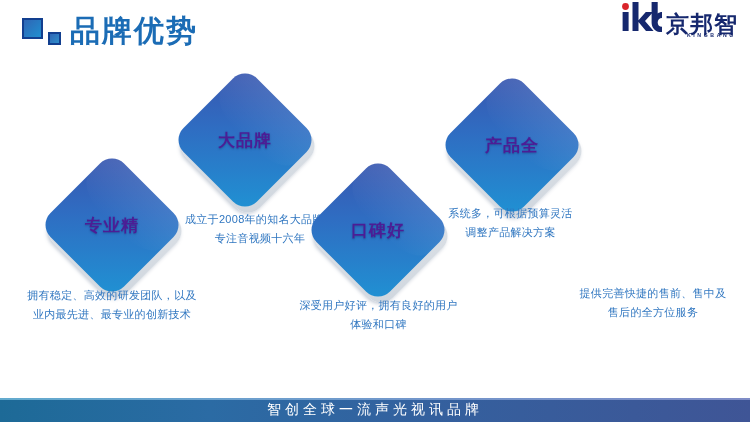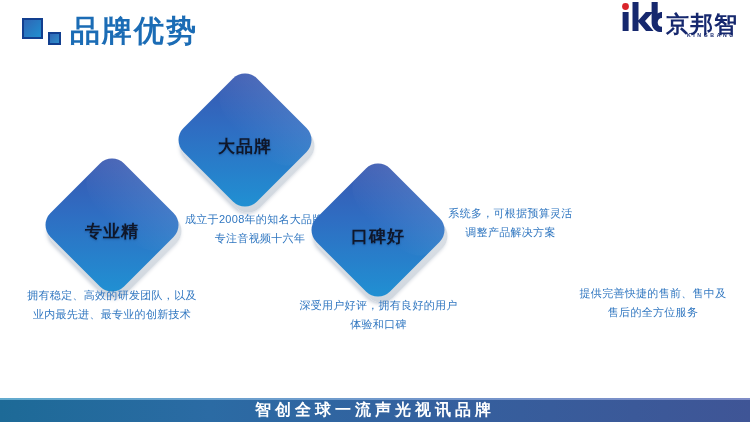--- a/index.html
+++ b/index.html
@@ -53,23 +53,23 @@
     position:absolute;left:0;top:0;width:104px;height:104px;
     border-radius:17px;transform:rotate(45deg);
     background:linear-gradient(135deg,#3a55ae 0%,#2f6dc2 42%,#1f93d4 100%);
   }
   .dia .face:after{
     content:"";position:absolute;left:0;top:0;right:0;height:50%;
     border-radius:17px 17px 40% 40%;
     background:linear-gradient(180deg,rgba(255,255,255,.10),rgba(255,255,255,0));
   }
   .dia .lbl{
-    position:absolute;left:0;top:6px;width:104px;height:104px;
+    position:absolute;left:0;top:0;width:104px;height:104px;
     display:flex;align-items:center;justify-content:center;
-    color:#0f172a;font-size:17px;font-weight:bold;letter-spacing:1px;
+    color:#4c1d95;font-size:17px;font-weight:bold;letter-spacing:1px;
     text-shadow:0 1px 2px rgba(10,40,90,.35);
   }
 
   
   .cap{
     position:absolute;color:#2f76c0;font-size:11px;line-height:19px;
     text-align:center;letter-spacing:.3px;
   }
 
   
@@ -77,21 +77,21 @@
     position:absolute;left:0;bottom:0;width:750px;height:24px;
     background:linear-gradient(90deg,#1d6a97 0%,#2b6ba4 28%,#34609e 58%,#3f5596 100%);
     display:flex;align-items:center;justify-content:center;
   }
   .footer-top{
     position:absolute;left:0;top:0;width:750px;height:2px;
     background:linear-gradient(90deg,#6fb6d8 0%,#7e9ed2 60%,#8a96cf 100%);
     opacity:.85;
   }
   .footer-txt{
-    color:#ffffff;font-size:16px;font-weight:bold;letter-spacing:4px;
+    color:#ffffff;font-size:14px;font-weight:normal;letter-spacing:4px;
     white-space:nowrap;
   }
 </style>
 </head>
 <body>
 
 <div class="stage">
 
   <div class="hdr-sq-lg"></div>
   <div class="hdr-sq-sm"></div>
@@ -126,20 +126,25 @@
   </div>
   <div class="cap" style="left:180px;top:210px;width:160px;">成立于2008年的知名大品牌，专注音视频十六年</div>
 
   <div class="dia" style="left:326px;top:178px;">
     <div class="shadow"></div>
     <div class="face"></div>
     <div class="lbl">口碑好</div>
   </div>
   <div class="cap" style="left:296px;top:296px;width:165px;">深受用户好评，拥有良好的用户体验和口碑</div>
 
+  <div class="dia" style="left:460px;top:93px;">
+    <div class="shadow"></div>
+    <div class="face"></div>
+    <div class="lbl">产品全</div>
+  </div>
   <div class="cap" style="left:448px;top:204px;width:125px;">系统多，可根据预算灵活调整产品解决方案</div>
 
   <div class="cap" style="left:578px;top:284px;width:150px;text-align:center;">提供完善快捷的售前、售中及售后的全方位服务</div>
 
   <div class="footer">
     <div class="footer-top"></div>
     <div class="footer-txt">智创全球一流声光视讯品牌</div>
   </div>
 
 </div>

